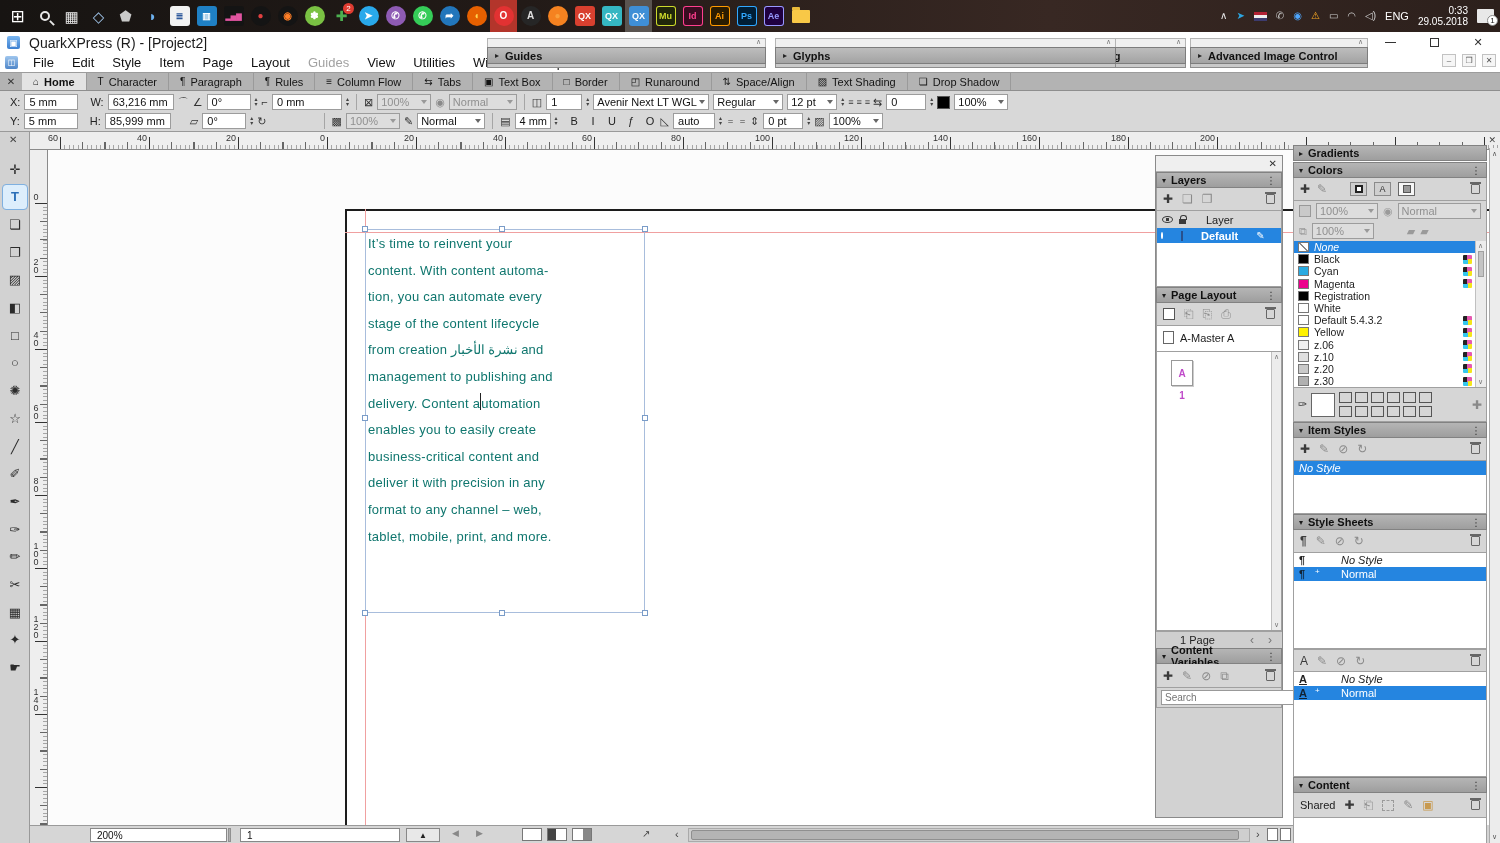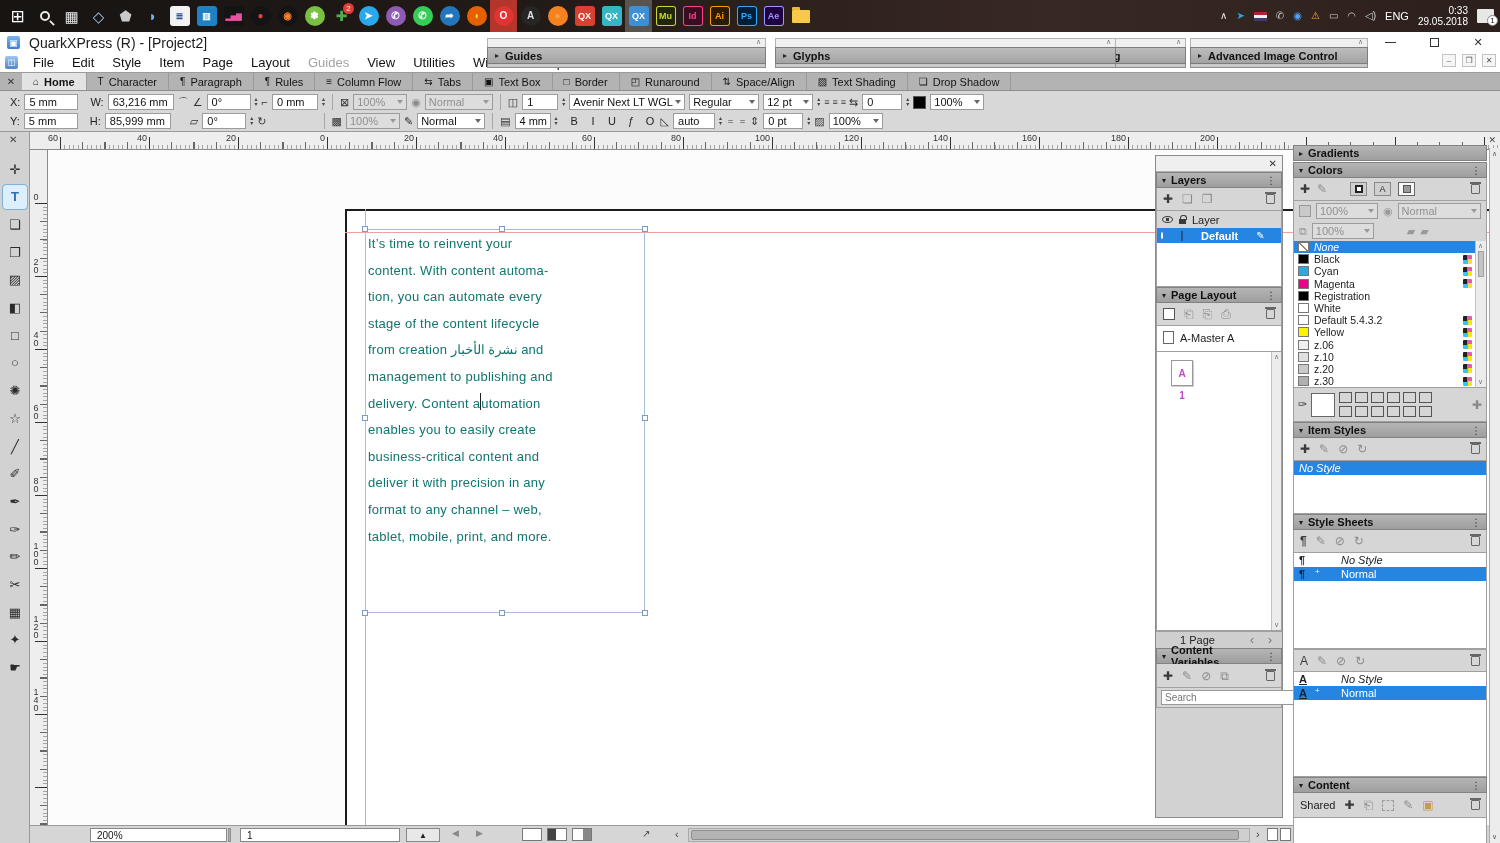--- a/index.html
+++ b/index.html
@@ -389,21 +389,21 @@
       <span class="mlbl" style="margin-left:8px">W:</span>
       <span class="fld" style="width:66px">63,216 mm</span>
       <span class="mico">⌒</span>
       <span class="mico">∠</span>
       <span class="fld" style="width:44px">0°</span>
       <span class="spin">
           <span>▴</span>
           <span>▾</span>
         </span>
       <span class="mico">⌐</span>
-      <span class="fld" style="width:46px">0 mm</span>
+      <span class="fld" style="width:70px">0 mm</span>
       <span class="spin">
           <span>▴</span>
           <span>▾</span>
         </span>
       <span class="msep"></span>
       <span class="mico">⊠</span>
       <span class="combo dis" style="width:54px">
           <span>100%</span>
           <span class="car"></span>
         </span>
@@ -655,21 +655,21 @@
     </div>
     <div class="abs pbtns" style="left:0;top:32px;width:100%;height:23px">
       <span class="pb">✚</span>
       <span class="pb gray">❏</span>
       <span class="pb gray">❐</span>
       <span class="i-trash"></span>
     </div>
     <div class="abs" style="left:0;top:55px;width:100%;height:17px;background:#d6d6d6;border-left:1px solid #a0a0a0;border-right:1px solid #a0a0a0;display:flex;align-items:center;gap:6px;padding:0 5px">
       <span class="i-eye"></span>
       <span class="i-lock"></span>
-      <span style="">Layer</span>
+      <span style="margin-left:14px">Layer</span>
     </div>
     <div class="abs plist" style="left:0;top:72px;width:100%;height:59px">
       <div class="lay-row selrow">
         <span class="i-eye" style="border-color:#fff;background:radial-gradient(circle 1.6px at center,#fff 90%,transparent 91%)"></span>
         <span class="lay-sw"></span>
         <span style="font-weight:bold">Default</span>
         <span style="margin-left:auto;font-size:10px">✎</span>
         <span class="i-dashbox"></span>
       </div>
     </div>

